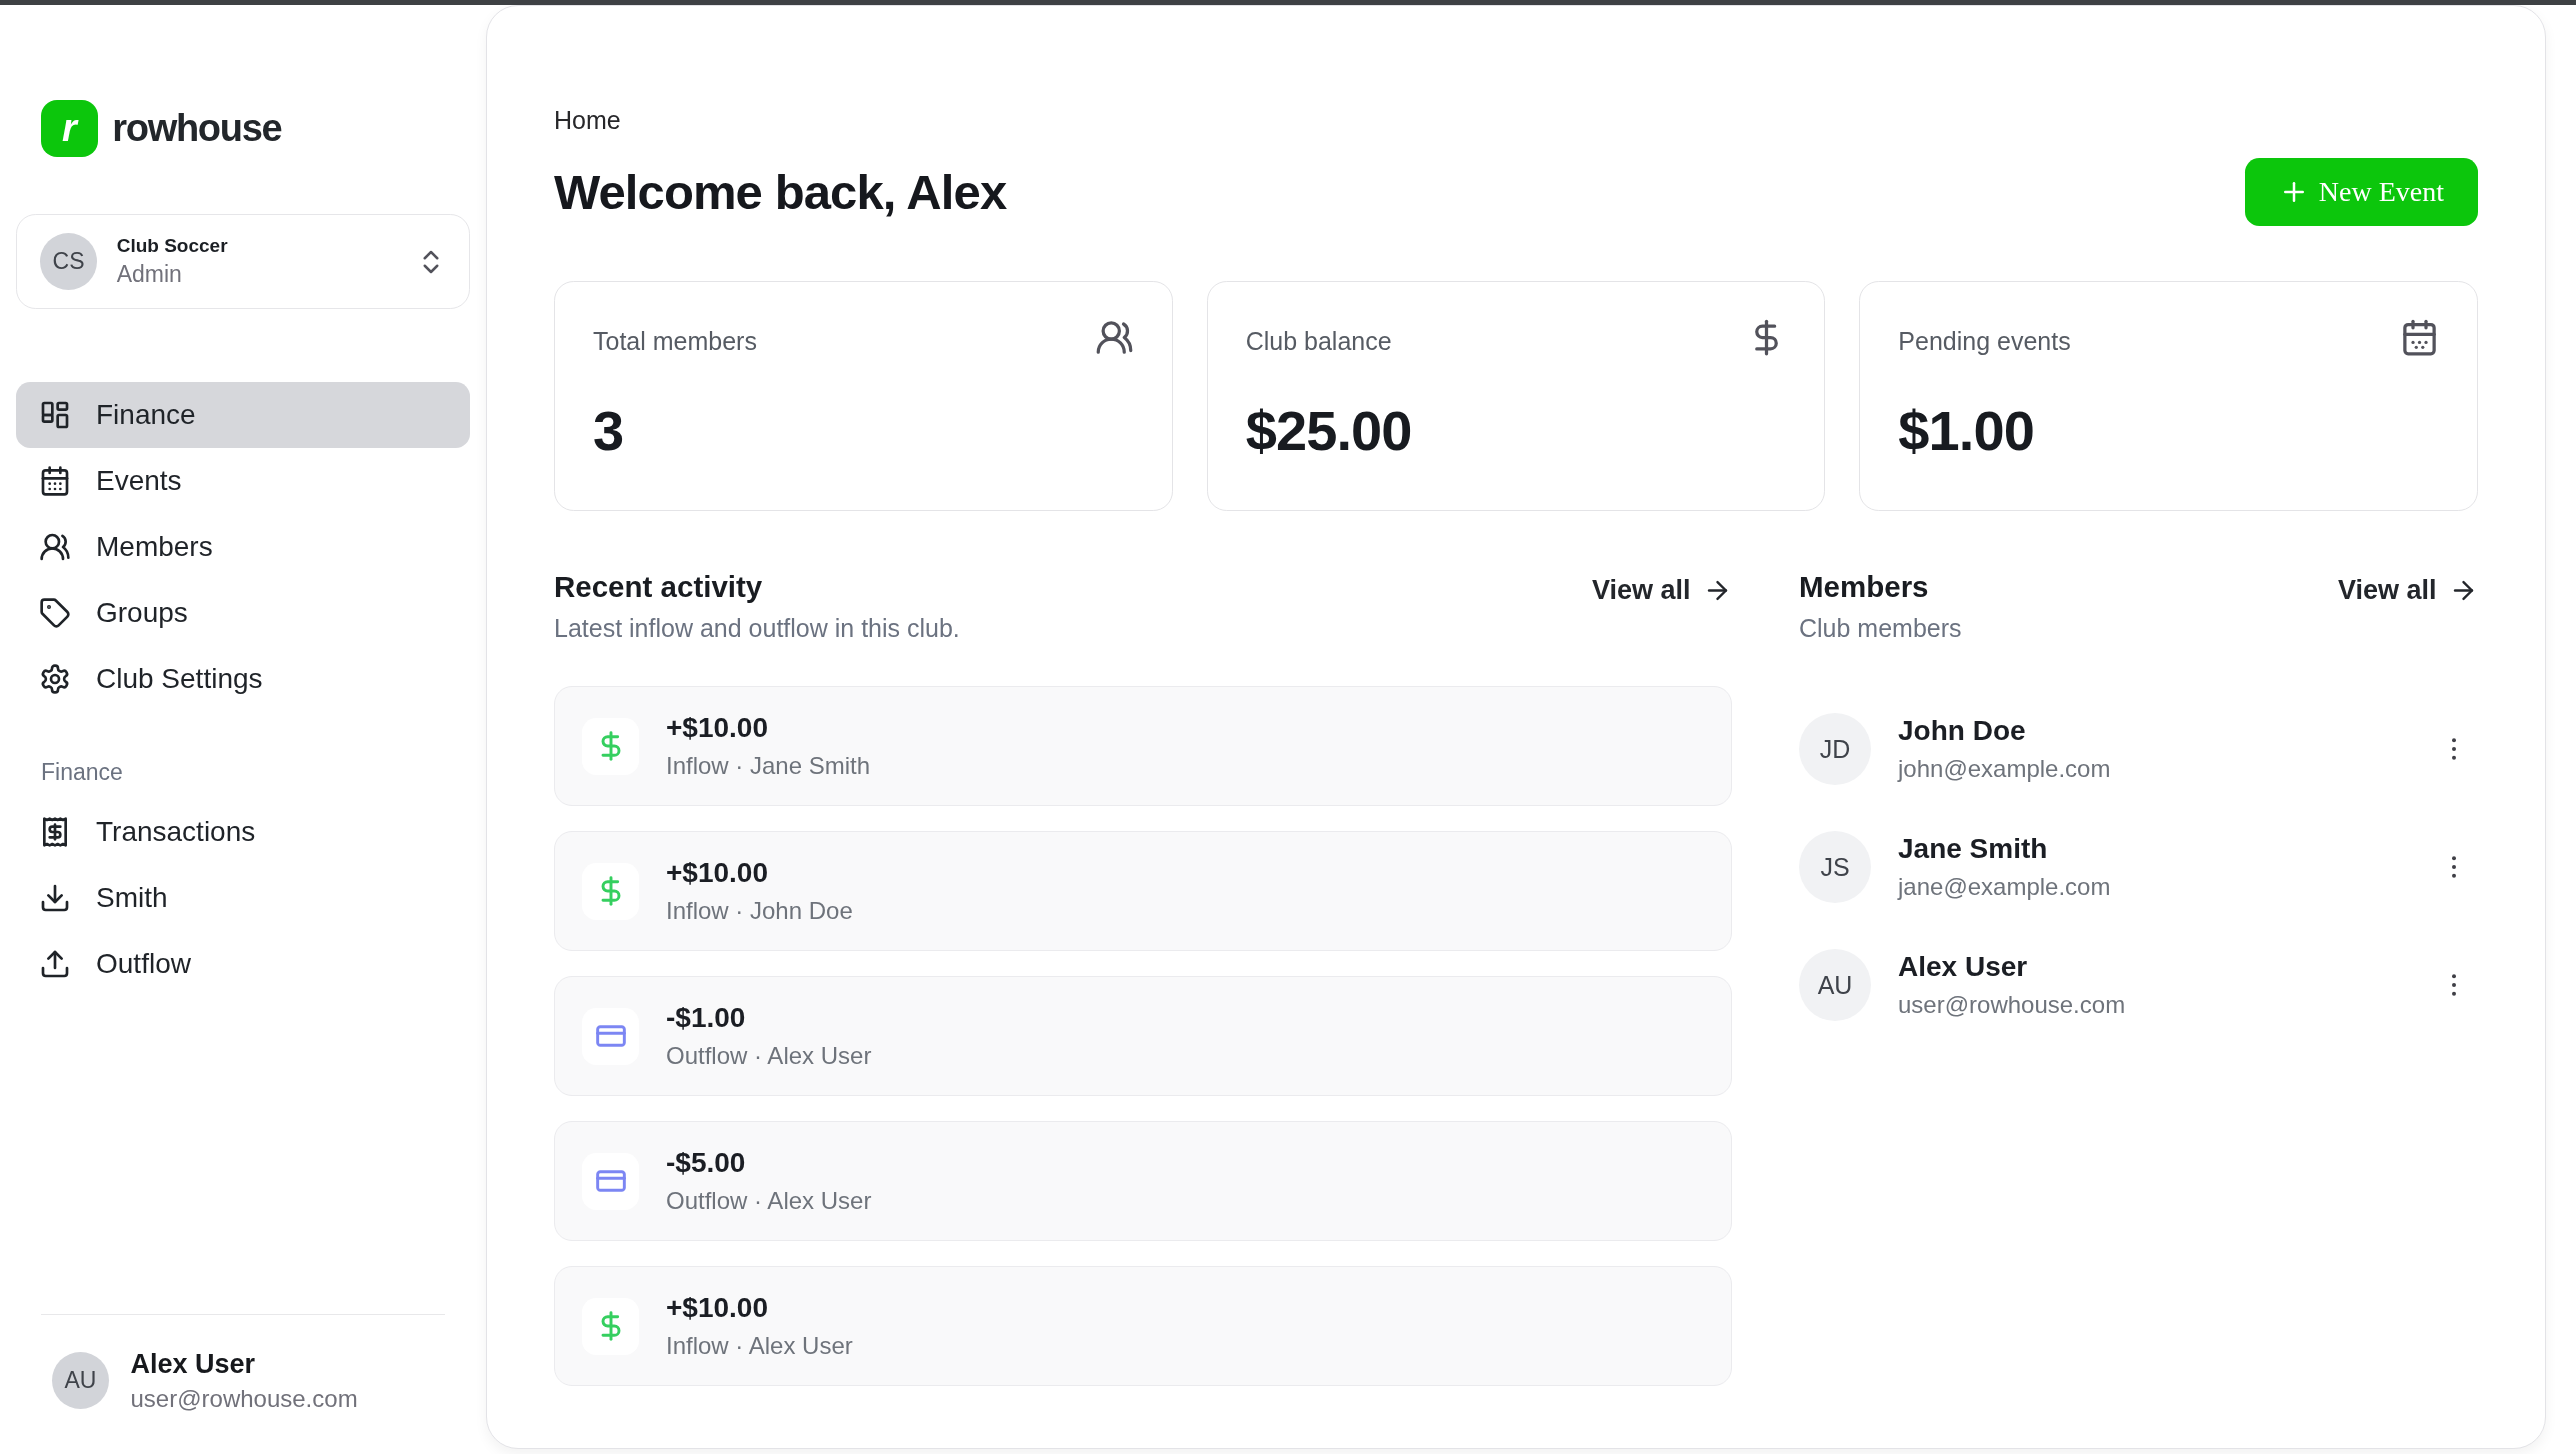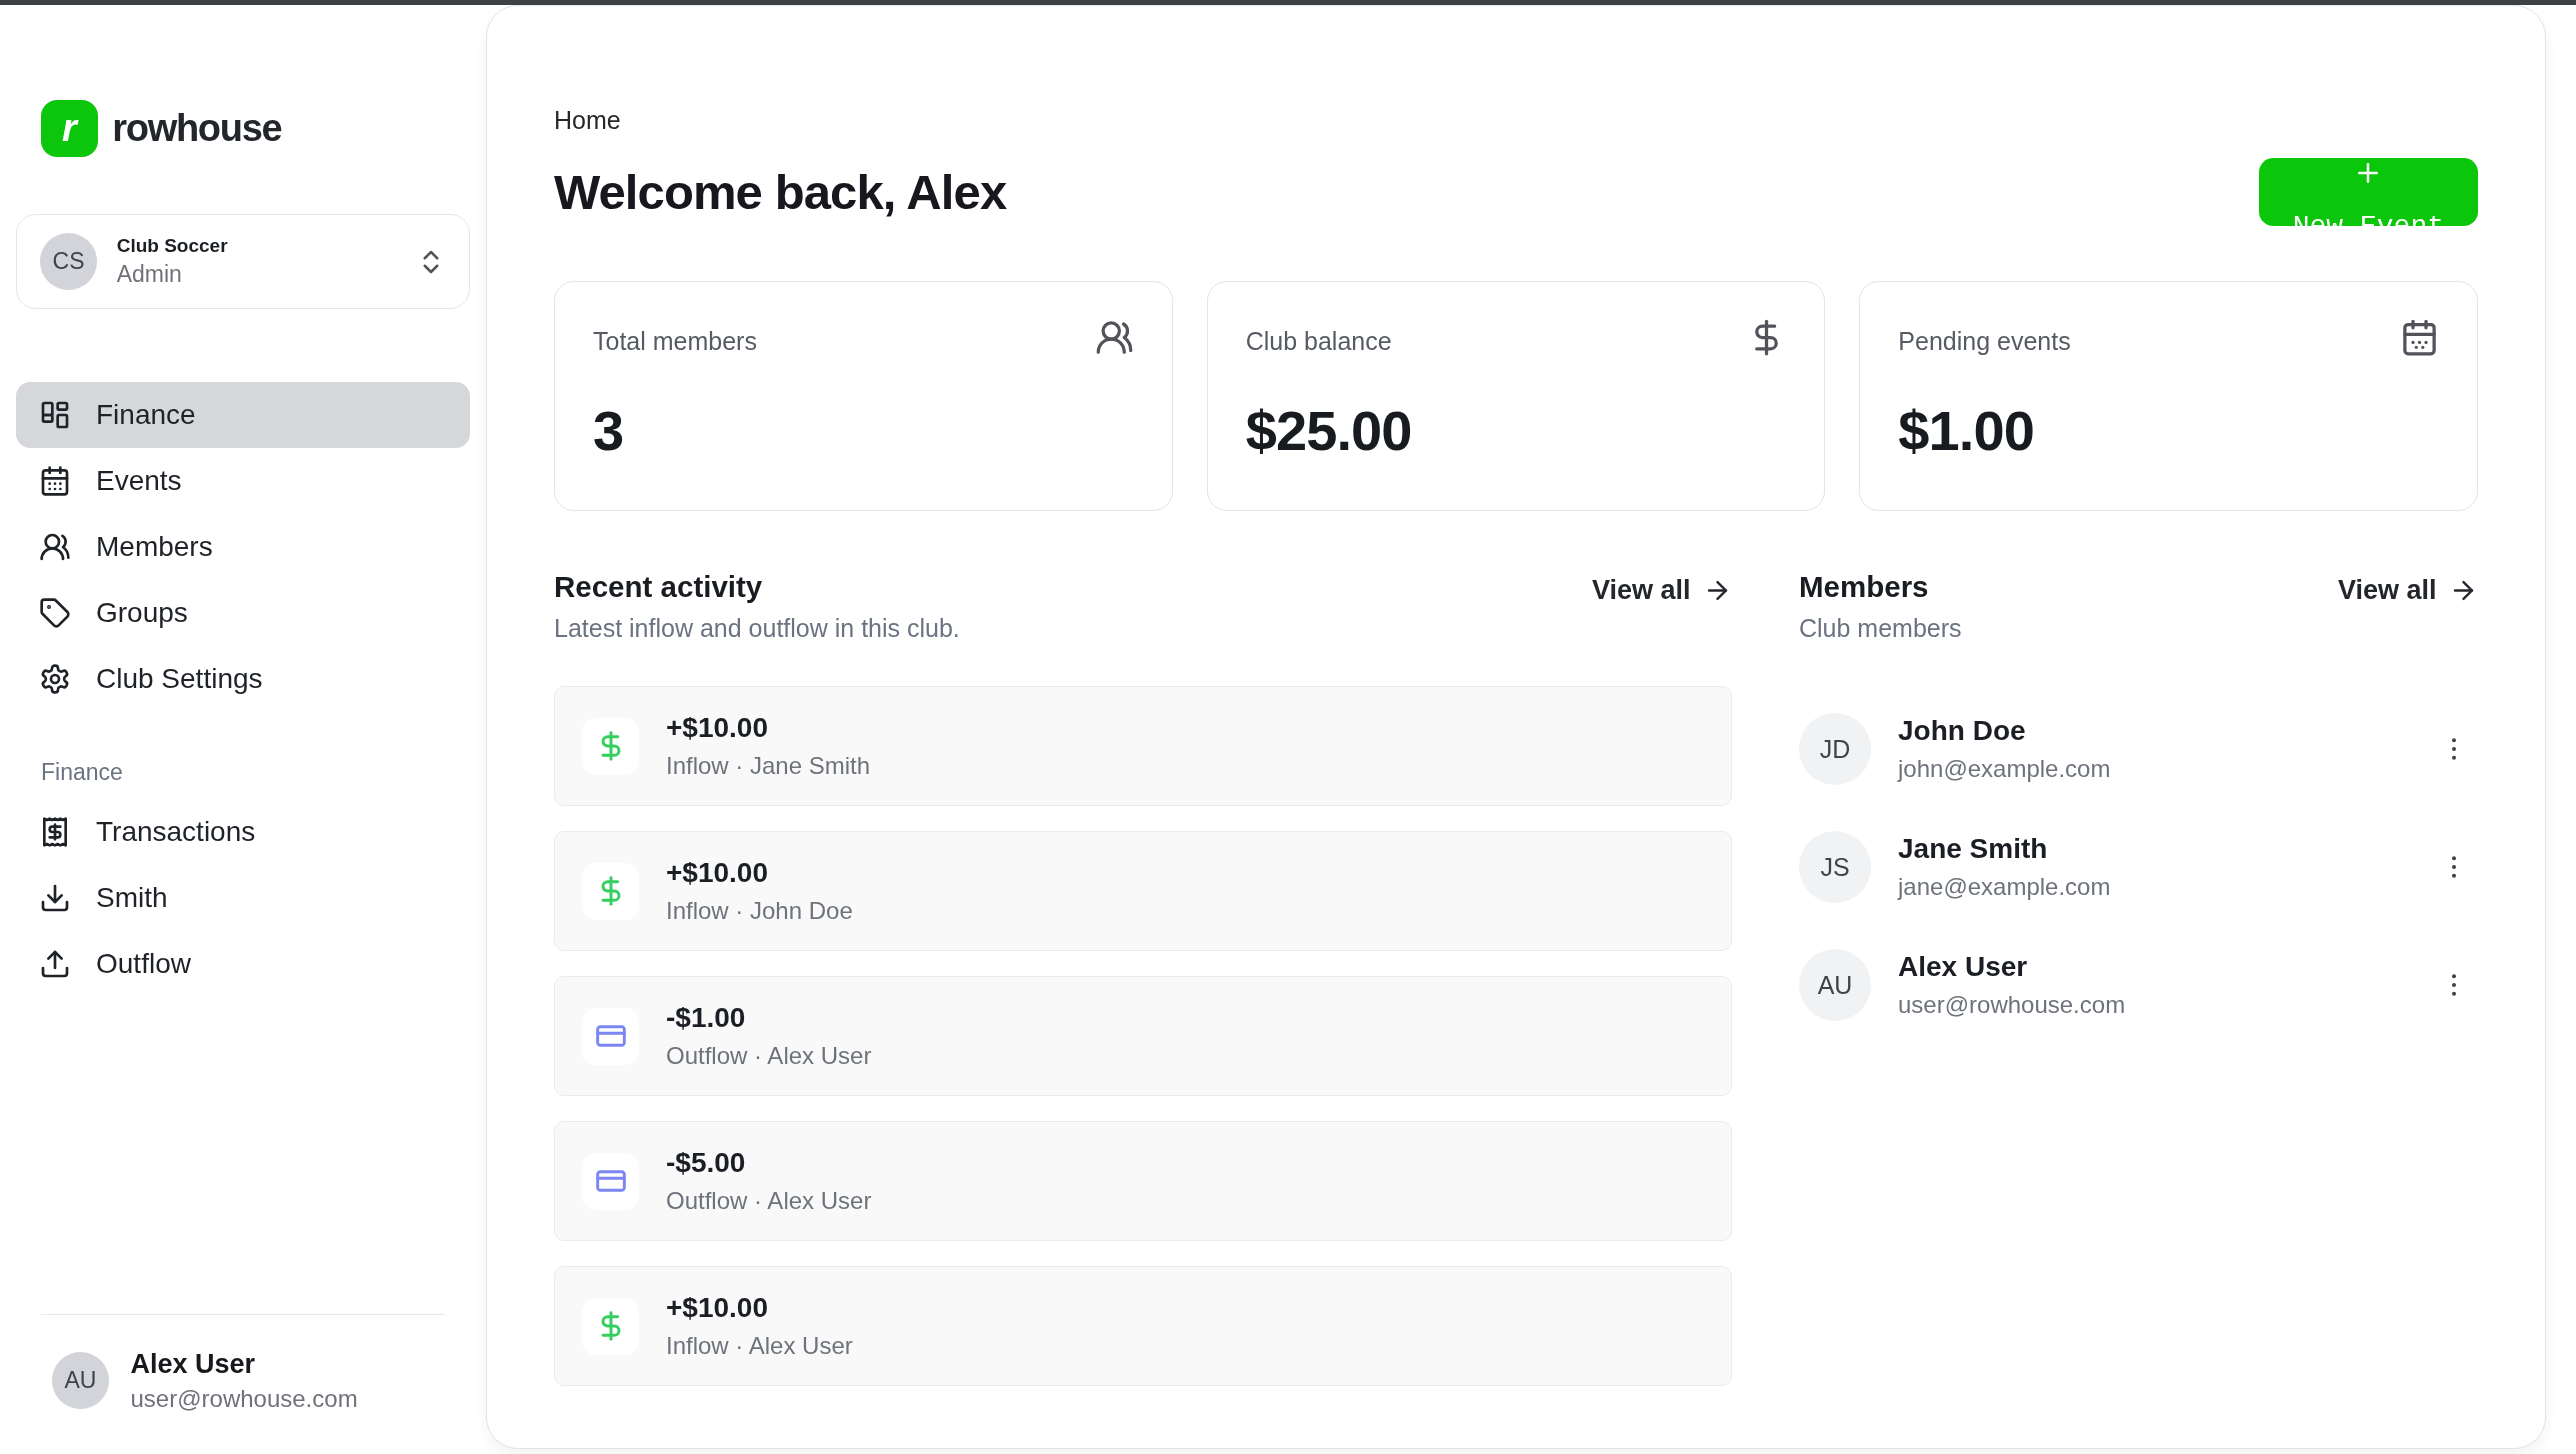--- a/index.html
+++ b/index.html
@@ -45,42 +45,42 @@
   .user-email { font-size:24px; color:#71717a; margin-top:5.4px; }
 
   
   .main-wrap { flex:1; padding:4.5px 30px 5.4px 0; }
   .main-card { width:100%; height:100%; background:#fff; border:1.8px solid #e3e3e7; border-radius:32px;
                box-shadow:0 5.4px 12.5px rgba(0,0,0,.05); padding:0 67px; overflow:hidden; }
 
   .breadcrumb { margin-top:100px; font-size:25px; color:#27272a; }
   .header-row { margin-top:23px; display:flex; align-items:center; justify-content:space-between; }
   .page-title { font-size:49px; font-weight:700; letter-spacing:-0.9px; color:#16181d; }
-  .new-event-btn { display:flex; align-items:center; gap:23px; background:#0cc60c; color:#fff; border:none;
-                   border-radius:14.3px; height:68px; padding:0 34px; font-size:28px; font-family:Liberation Mono, monospace; cursor:pointer;flex-direction:column; }
+  .new-event-btn { display:flex; align-items:center; gap:10px; background:#0cc60c; color:#fff; border:none;
+                   border-radius:14.3px; height:68px; padding:0 34px; font-size:28px; font-family:Liberation Serif, serif; cursor:pointer; }
 
   .stats-grid { margin-top:55px; display:grid; grid-template-columns:repeat(3,1fr); gap:34px; }
   .stat-card { border:1.8px solid #e4e4e7; border-radius:19.7px; padding:36px 38px 47px 38px; background:#fff; }
   .stat-top { display:flex; align-items:flex-start; justify-content:space-between; }
   .stat-label { font-size:25px; color:#565b63; margin-top:9px; }
   .stat-icon { color:#52525b; }
   .stat-value { margin-top:41px; font-size:56px; font-weight:700; letter-spacing:-0.9px; color:#181b20; }
 
   .content-row { margin-top:59px; display:flex; gap:67px; }
   .col-activity { flex:0 0 1178px; }
   .col-members { flex:1; }
 
   .sec-head { display:flex; justify-content:space-between; align-items:flex-start; }
   .sec-title { font-size:29.5px; font-weight:700; color:#191c21; }
   .sec-sub { font-size:25px; color:#6b7280; margin-top:10.7px; }
   .view-all { display:flex; align-items:center; gap:12.5px; font-size:27px; font-weight:700; color:#23262b;
               cursor:pointer; margin-top:5.4px; }
 
   .activity-list { margin-top:43px; display:flex; flex-direction:column; gap:25px; }
-  .activity-row { background:#f9f9fa; border:1.8px solid #ebebee; border-radius:10px; padding:25px 27px;
+  .activity-row { background:#f9f9fa; border:1.8px solid #ebebee; border-radius:18px; padding:25px 27px;
                   display:flex; align-items:center; gap:27px; cursor:pointer; }
   .tile { width:57px; height:57px; background:#fff; border-radius:14.3px; display:flex; align-items:center; justify-content:center; }
   .tile .green { color:#35cf5f; }
   .amount { font-size:28px; font-weight:700; color:#1b1e24; }
   .detail { font-size:24px; color:#6e737b; margin-top:8px; }
 
   .member-list { margin-top:47px; display:flex; flex-direction:column; }
   .member-row { display:flex; align-items:center; gap:27px; padding:23px 0; }
   .avatar.sz80 { width:72px; height:72px; font-size:25px; }
   .member-name { font-size:28px; font-weight:700; color:#1b1e24; }

